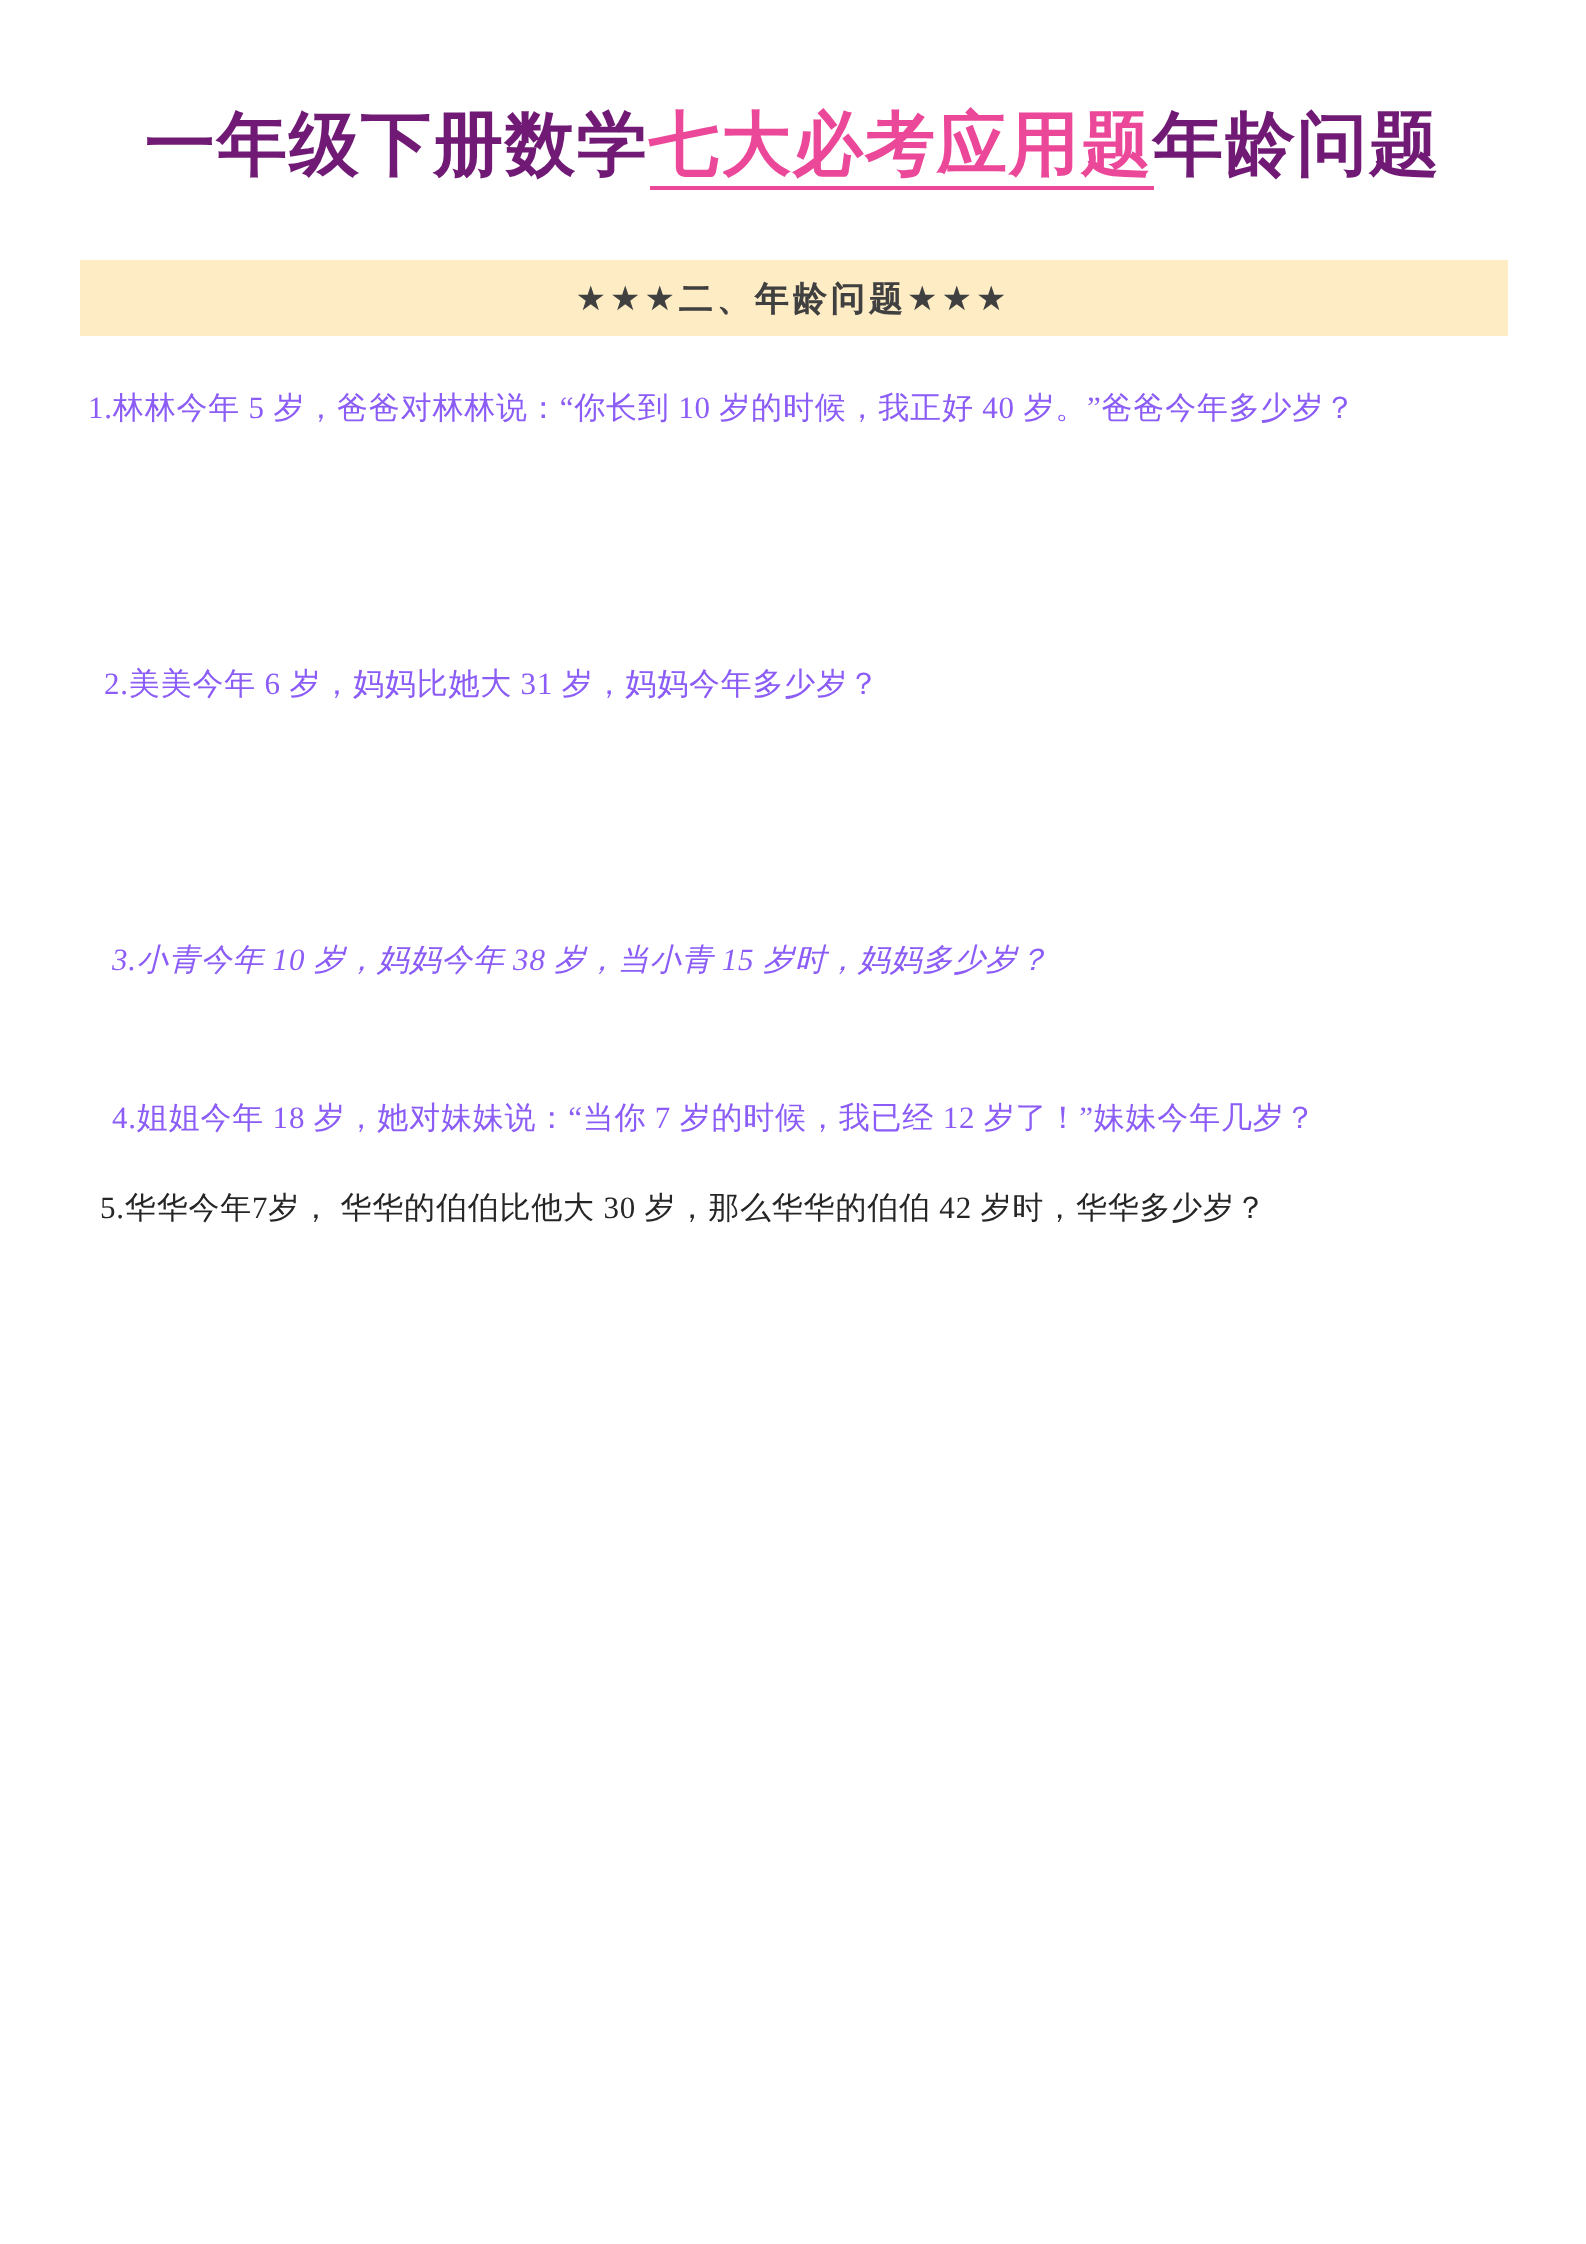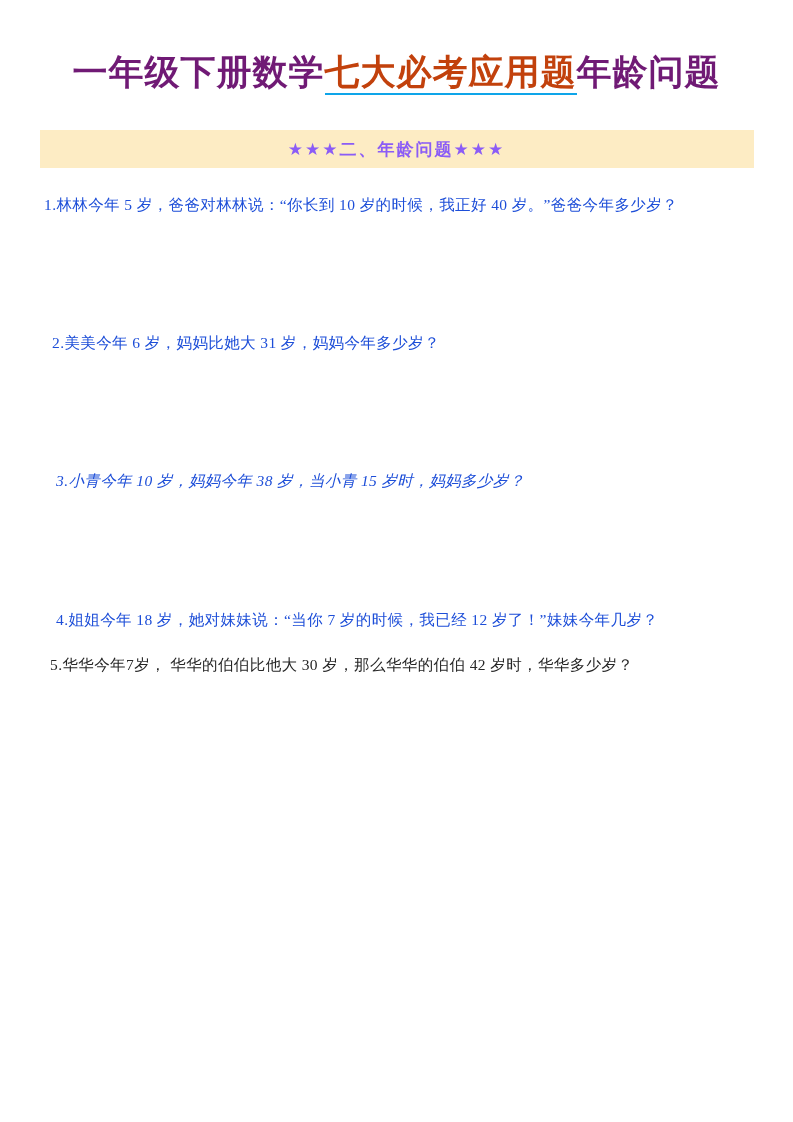--- a/index.html
+++ b/index.html
@@ -33,59 +33,59 @@
     line-height: 1.2;
     white-space: nowrap;
   }
   .title .seg {
     display: inline;
   }
   .title .black {
     color: #701a75;
   }
   .title .red {
-    color: #c2410c;
-    border-bottom: 2px solid #0ea5e9;
+    color: #ec4899;
+    border-bottom: 2px solid #ec4899;
     padding-bottom: 1px;
   }
 
   
   .banner {
     margin: 36px auto 0 auto;
     width: 714px;
     height: 38px;
     background: #fdecc4;
     display: flex;
     align-items: center;
     justify-content: center;
   }
   .banner-text {
-    color: #8b5cf6;
+    color: #404040;
     font-size: 17px;
     font-weight: bold;
     letter-spacing: 2px;
     font-family: "Liberation Sans", "DejaVu Sans", sans-serif;
   }
 
   
   .questions {
     margin-top: 22px;
     padding: 0 6px;
   }
   .q {
     font-size: 15.5px;
     line-height: 1.95;
-    color: #1d4ed8;
+    color: #8b5cf6;
     letter-spacing: 0.4px;
     text-align: justify;
   }
   .q-1 { margin-top: 8px; }
   .q-2 { margin-top: 108px; padding-left: 8px; }
   .q-3 { margin-top: 108px; padding-left: 12px; font-style: italic; }
-  .q-4 { margin-top: 108px; padding-left: 12px; }
+  .q-4 { margin-top: 48px; padding-left: 12px; }
   .q-5 {
     padding-left: 6px;
     color: #262626;
   }
 </style>
 </head>
 <body>
 
 <div class="page">
 

